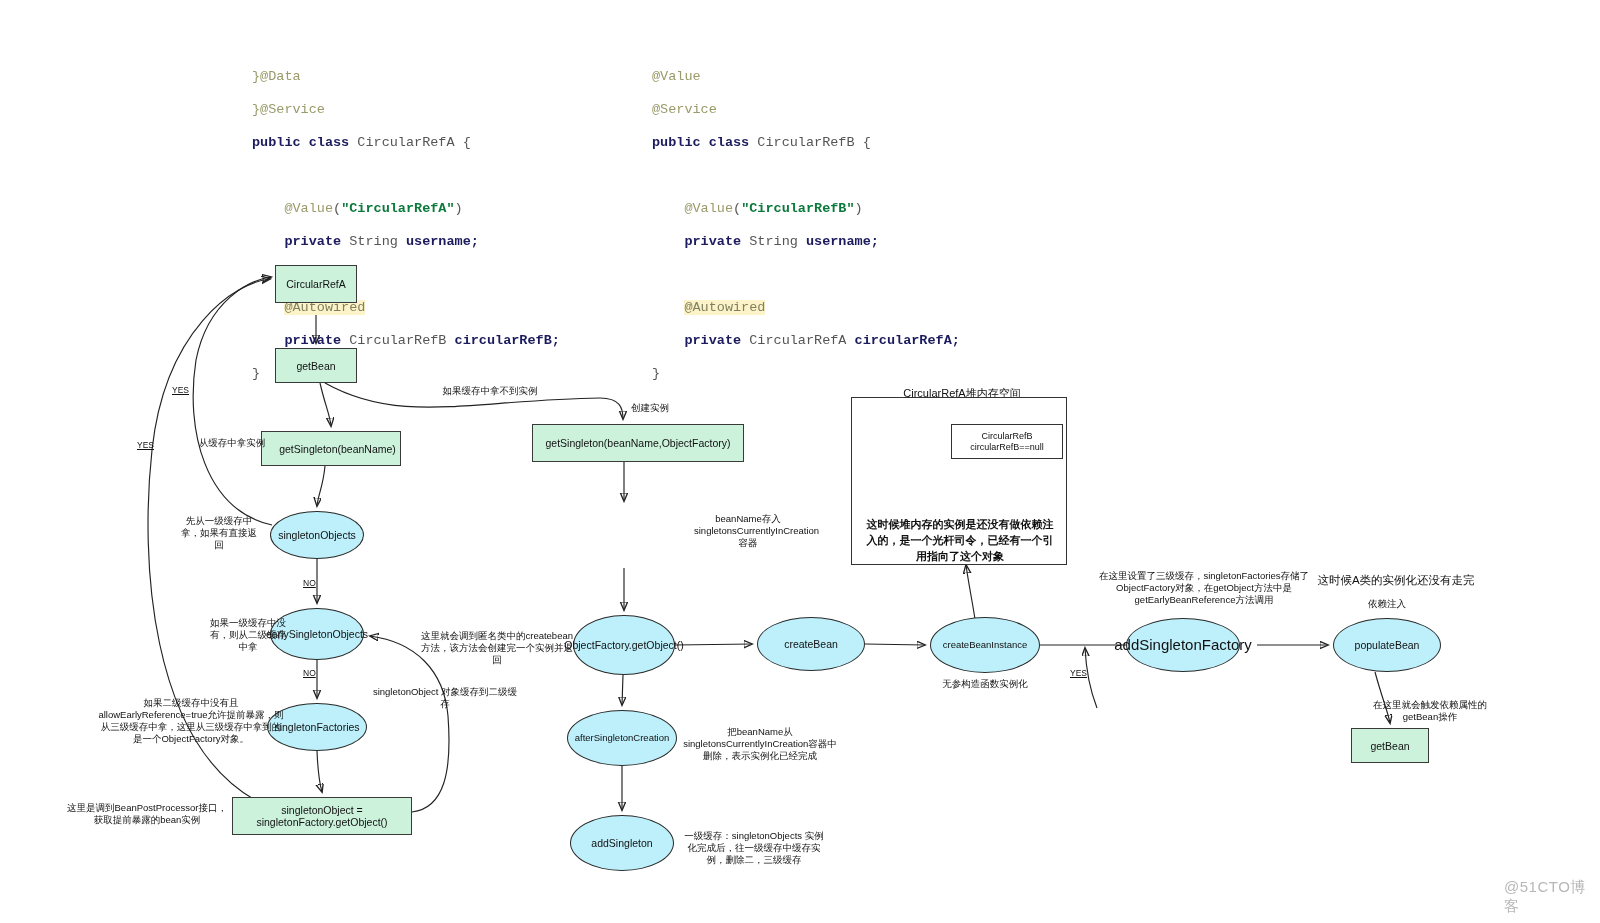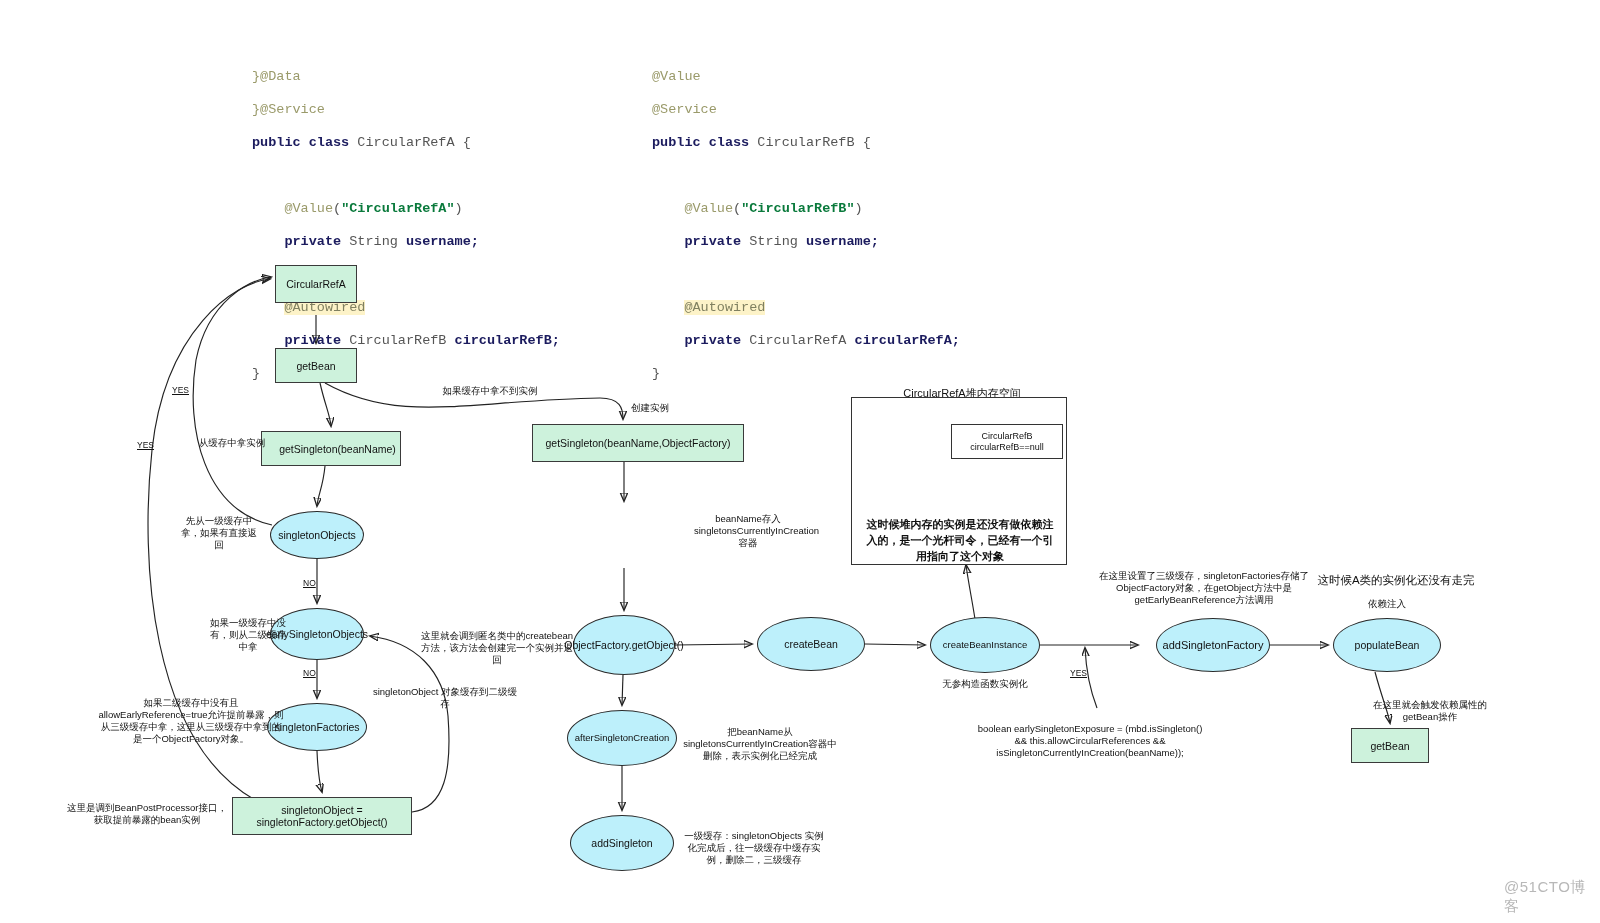--- a/index.html
+++ b/index.html
@@ -146,21 +146,21 @@
   <div class="node ell" style="left:573px;top:615px;width:102px;height:60px;">ObjectFactory.getObject()</div>
 
   <div class="node ell" style="left:567px;top:710px;width:110px;height:56px;font-size:9.5px;">afterSingletonCreation</div>
 
   <div class="node ell" style="left:570px;top:815px;width:104px;height:56px;">addSingleton</div>
 
   <div class="node ell" style="left:757px;top:617px;width:108px;height:54px;">createBean</div>
 
   <div class="node ell" style="left:930px;top:617px;width:110px;height:56px;font-size:9.5px;">createBeanInstance</div>
 
-  <div class="node ell" style="left:1156px;top:618px;width:114px;height:54px;font-size:11px;">addSingletonFactory</div>
+  <div class="node ell" style="left:1126px;top:618px;width:114px;height:54px;font-size:15px;">addSingletonFactory</div>
 
   <div class="node ell" style="left:1333px;top:618px;width:108px;height:54px;">populateBean</div>
 
   <div class="node rect" style="left:1351px;top:728px;width:78px;height:35px;">getBean</div>
 
   <div class="memtitle" style="left:902px;top:386px;width:120px;">CircularRefA堆内存空间</div>
 
   <div class="membox" style="left:851px;top:397px;width:214px;height:166px;"></div>
 
   <div class="meminner" style="left:951px;top:424px;width:110px;height:33px;white-space:pre-line;">CircularRefB
@@ -197,21 +197,20 @@
   <div class="lbl" style="left:369px;top:686px;width:152px;text-align:center;">singletonObject 对象缓存到二级缓存</div>
 
   <div class="lbl" style="left:680px;top:726px;width:160px;">把beanName从singletonsCurrentlyInCreation容器中删除，表示实例化已经完成</div>
 
   <div class="lbl" style="left:681px;top:830px;width:146px;">一级缓存：singletonObjects 实例化完成后，往一级缓存中缓存实例，删除二，三级缓存</div>
 
   <div class="lbl" style="left:925px;top:678px;width:120px;">无参构造函数实例化</div>
 
   <div class="edgelbl" style="left:1070px;top:668px;width:30px;">YES</div>
 
-  <div class="lbl" style="left:975px;top:723px;width:230px;">boolean earlySingletonExposure = (mbd.isSingleton() &amp;&amp; this.allowCircularReferences &amp;&amp; isSingletonCurrentlyInCreation(beanName));</div>
 
   <div class="lbl" style="left:1098px;top:570px;width:212px;">在这里设置了三级缓存，singletonFactories存储了ObjectFactory对象，在getObject方法中是getEarlyBeanReference方法调用</div>
 
   <div class="bigtitle" style="left:1310px;top:573px;width:172px;">这时候A类的实例化还没有走完</div>
 
   <div class="lbl" style="left:1357px;top:598px;width:60px;">依赖注入</div>
 
   <div class="lbl" style="left:1360px;top:699px;width:140px;">在这里就会触发依赖属性的getBean操作</div>
 
   <div class="wm" style="left:1504px;top:878px;">@51CTO博客</div>

